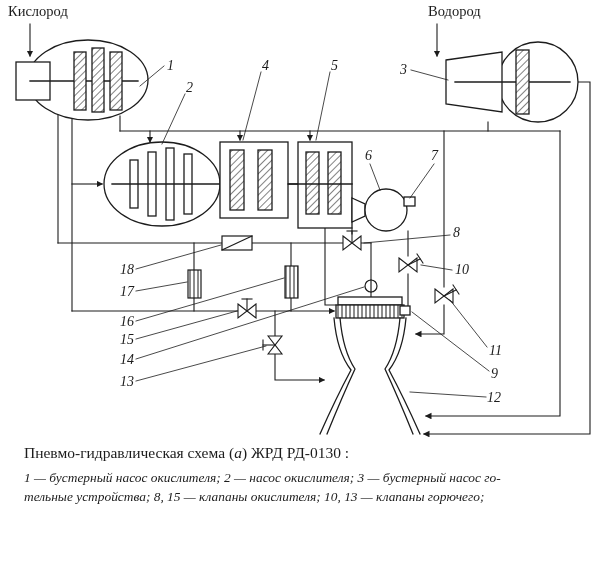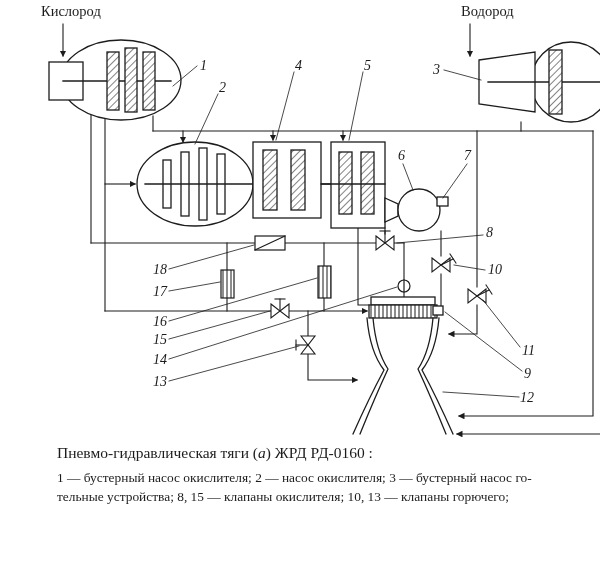--- a/index.html
+++ b/index.html
@@ -5,28 +5,28 @@
   :root { --ink: #1c1c1c; --background: #ffffff; }
   * { box-sizing: border-box; }
   body {
     margin: 0;
     width: 600px;
     height: 579px;
     background: var(--background, #fff);
     color: var(--ink, #1c1c1c);
     font-family: "Liberation Serif", serif;
   }
-  .page { width: 600px; height: 579px; position: relative; overflow: hidden; padding-left: 33px; }
+  .page { width: 600px; height: 579px; position: relative; overflow: hidden; }
   svg { display: block; color: var(--ink, #1c1c1c); }
   svg .toplabel { font-size: 14.5px; fill: currentColor; }
   svg .num { font-size: 14px; font-style: italic; fill: currentColor; }
   .caption { padding: 0 18px 0 24px; }
   .cap-title { font-size: 15.5px; margin: 2px 0 6px 0; }
   .cap-title .it { font-style: italic; }
-  .cap-legend { font-size: 13.4px; line-height: 1.42; }
+  .cap-legend { font-size: 13.4px; font-style: italic; line-height: 1.42; }
 </style>
 </head>
 <body>
 
 <div class="page">
   <svg viewBox="0 0 600 442" width="600" height="442" stroke-linecap="square" fill="none">
     <defs>
       <marker id="arr" markerWidth="7" markerHeight="7" refX="5" refY="3" orient="auto">
         <path d="M0,0 L6,3 L0,6 Z" fill="#1c1c1c" stroke="none"></path>
       </marker>
@@ -213,19 +213,19 @@
       <text x="120" y="274" class="num">18</text>
       <text x="120" y="296" class="num">17</text>
       <text x="120" y="326" class="num">16</text>
       <text x="120" y="344" class="num">15</text>
       <text x="120" y="364" class="num">14</text>
       <text x="120" y="386" class="num">13</text>
     </g>
   </svg>
 
   <div class="caption">
-    <div class="cap-title"><span>Пневмо-гидравлическая тяги (</span><span class="it">а</span><span>) ЖРД  РД-0160 :</span></div>
+    <div class="cap-title"><span>Пневмо-гидравлическая схема (</span><span class="it">а</span><span>) ЖРД  РД-0130 :</span></div>
     <div class="cap-legend">
       <div>1 — бустерный насос окислителя; 2 — насос окислителя; 3 — бустерный насос го-</div>
       <div>тельные устройства; 8, 15 — клапаны окислителя; 10, 13 — клапаны горючего;</div>
     </div>
   </div>
 </div>
 
 </body></html>

